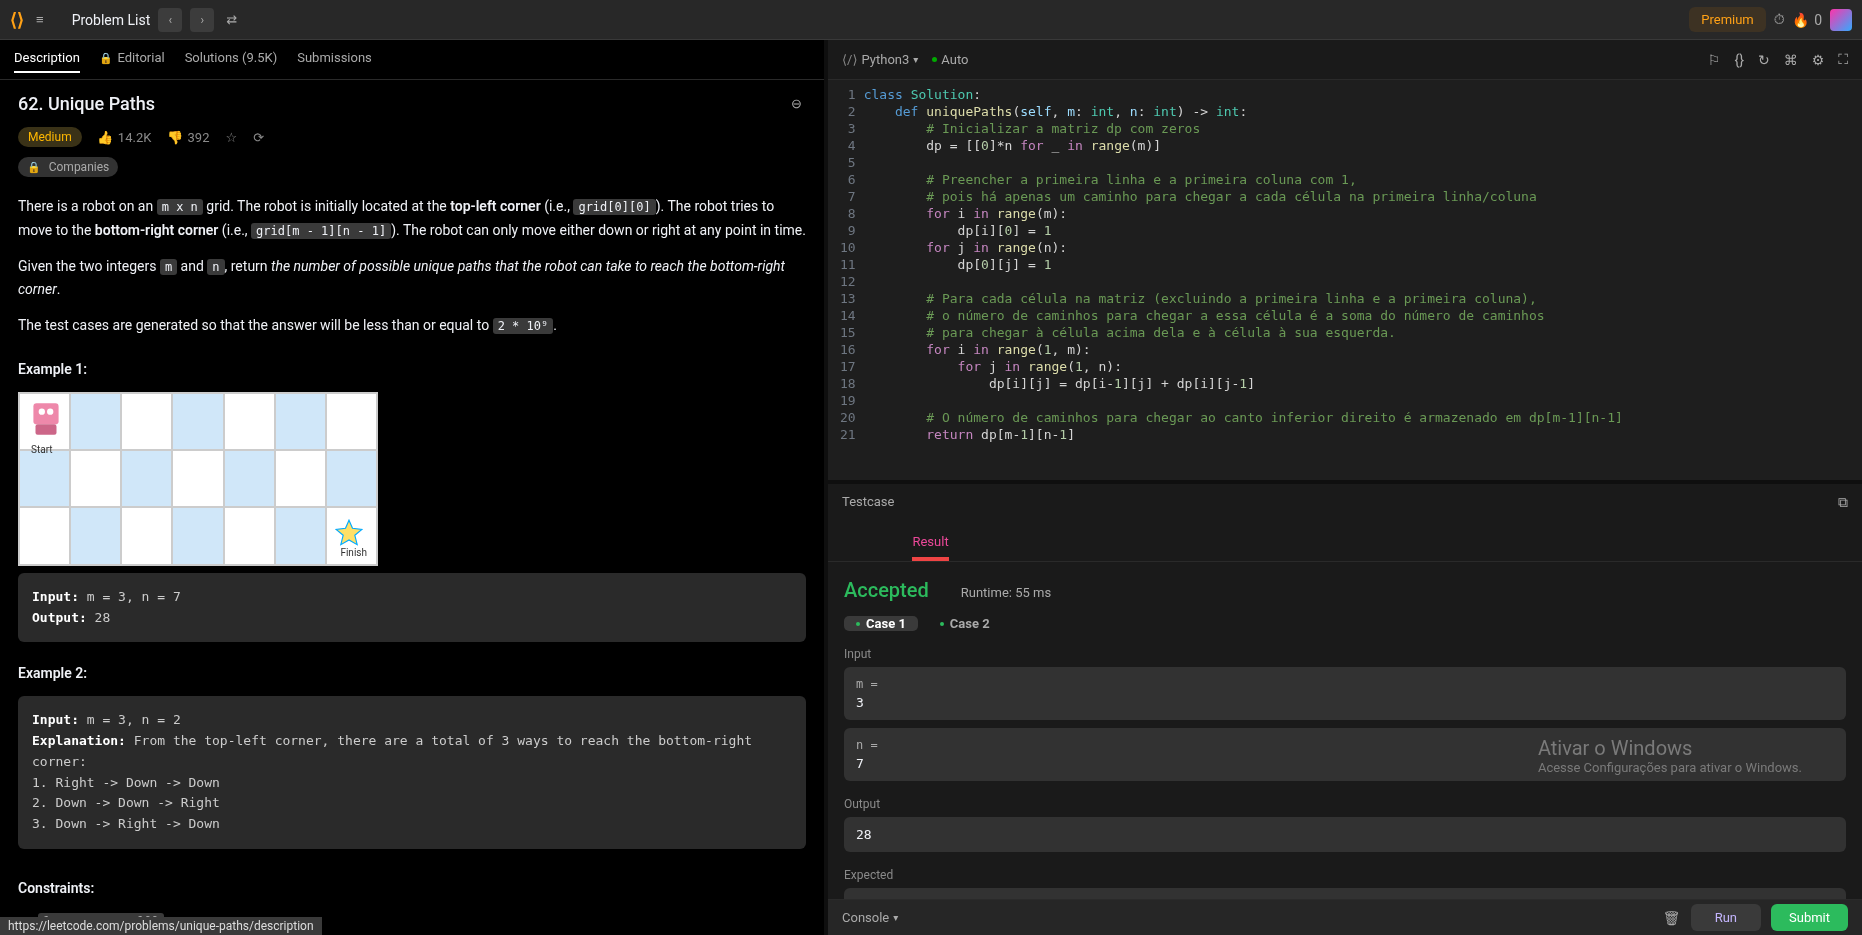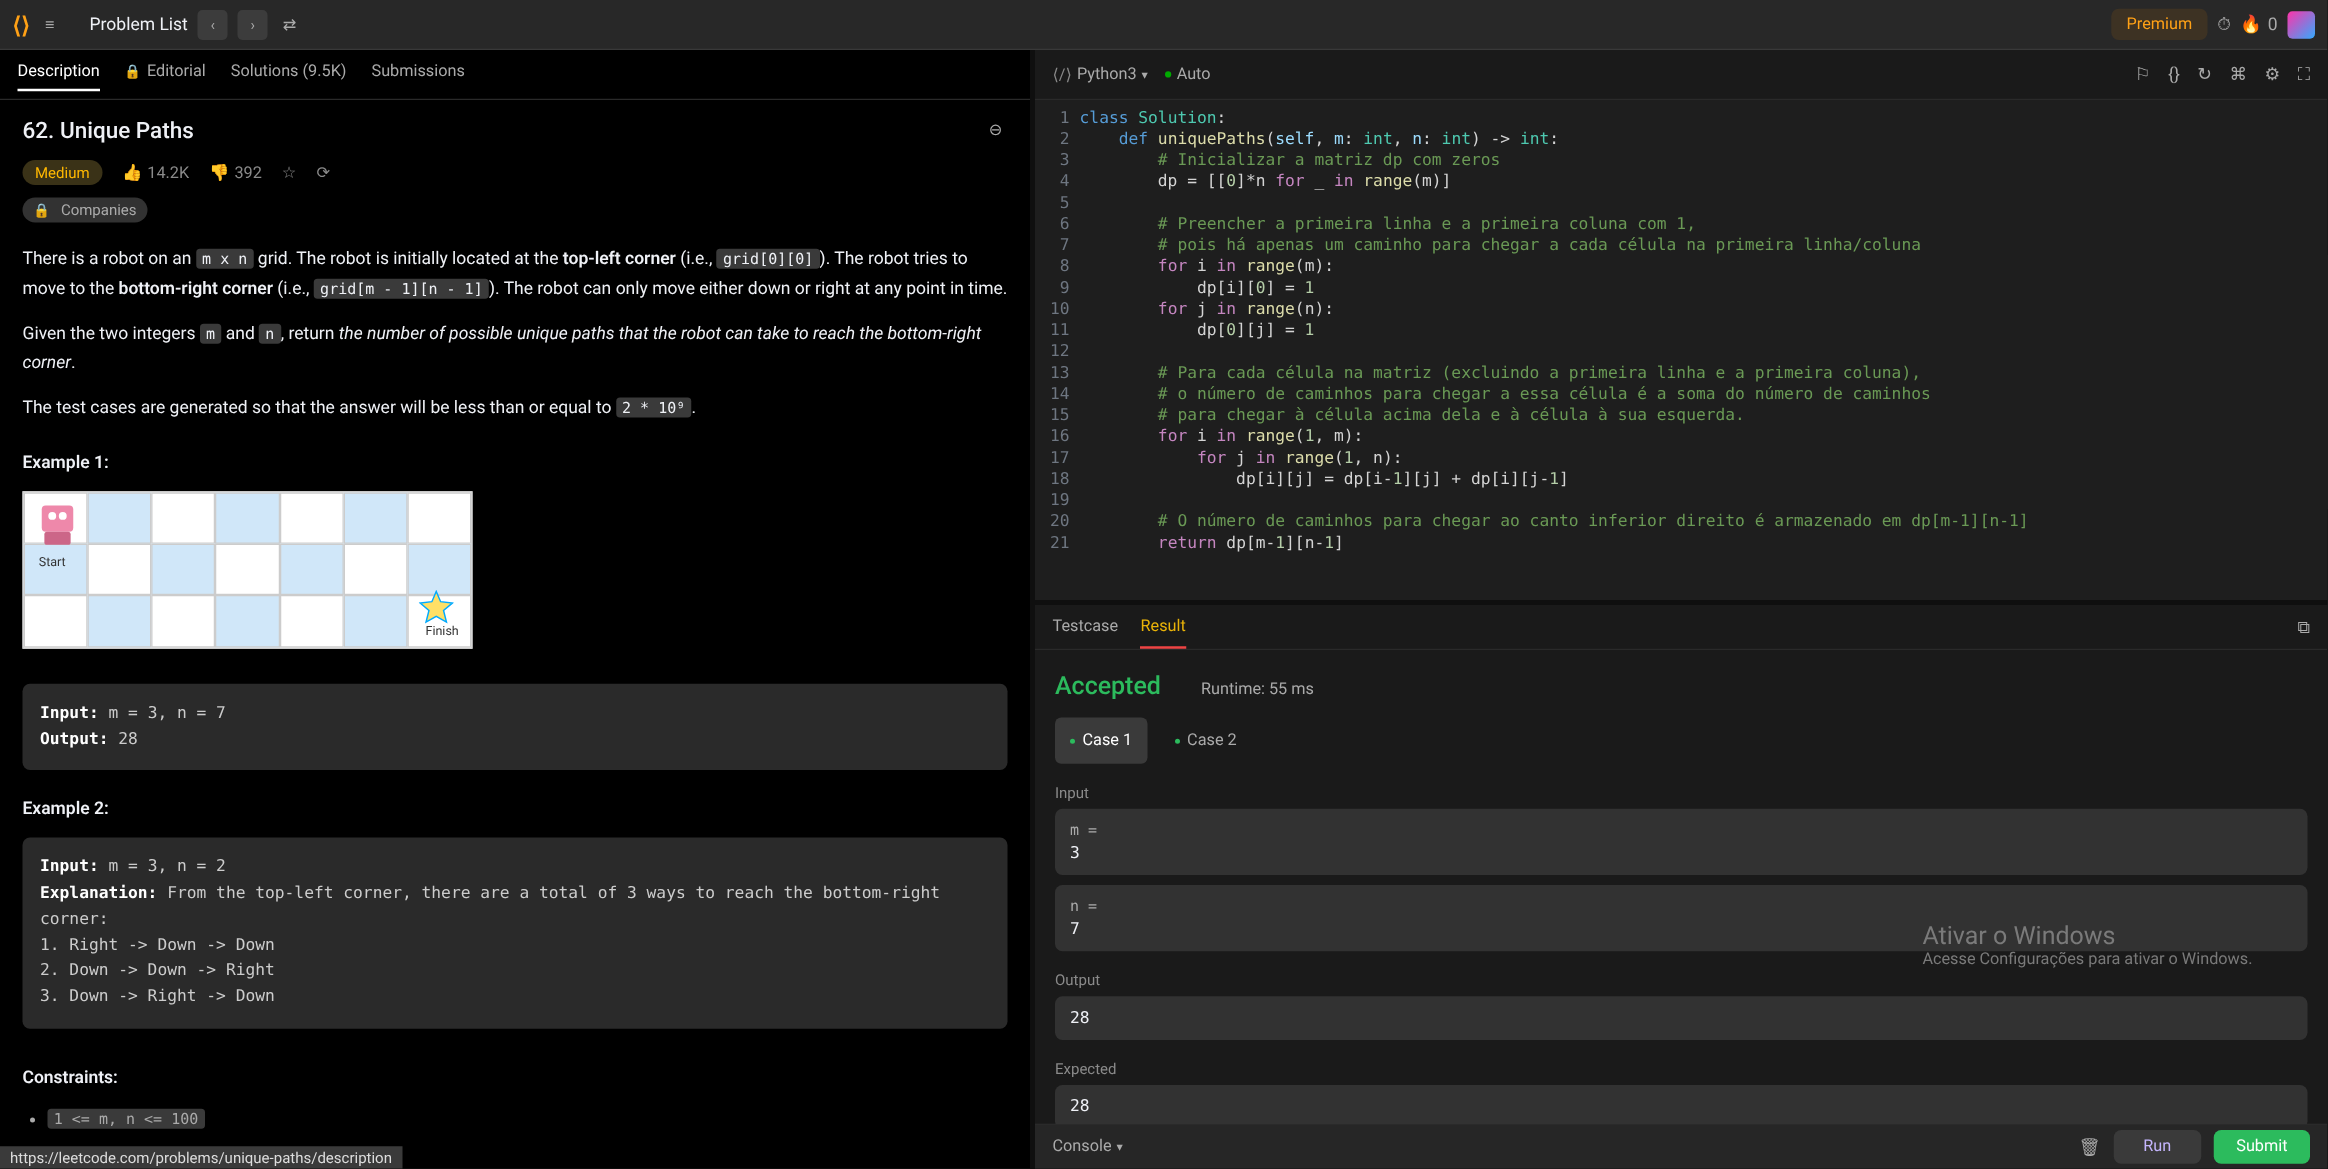--- a/index.html
+++ b/index.html
@@ -50,21 +50,21 @@
 .meta-item { color:#8a8a8a; display:flex; align-items:center; gap:4px; cursor:pointer;}
 .companies-badge { background:#323232; color:#aaa; padding:3px 9px; border-radius:12px; font-size:12px; margin-top:10px; display:inline-flex; align-items:center; gap:4px;}
 
 .prob-text { margin-top:18px; line-height:1.7; color:#eff1f6; font-size:14px;}
 .prob-text p { margin-bottom:12px; }
 .prob-text code { background:#3a3a3a; padding:1px 5px; border-radius:3px; font-family: Menlo,Consolas,monospace; font-size:12px;}
 .prob-text strong { font-weight:600; }
 .prob-text em { font-style:italic; }
 
 .ex-heading { font-weight:600; margin-top:20px; margin-bottom:10px; font-size:14px;}
-.grid-img { width:360px; height:126px; background:#fff; position:relative; margin-bottom:28px; border:1px solid #ccc;}
+.grid-img { width:360px; height:174px; background:#fff; position:relative; margin-bottom:7px; border:1px solid #ccc;}
 .grid-img .grid-container { position:absolute; top:0; left:0; right:0; bottom:0; display:grid; grid-template-columns:repeat(7,1fr); grid-template-rows:repeat(3,1fr);}
 .grid-cell { border:0.5px solid #ccc; }
 .grid-cell.blue { background:#d0e7f9; }
 .robot { position:absolute; top:4px; left:6px; width:42px; height:42px; }
 .star { position:absolute; bottom:18px; right:14px; width:28px; height:28px; }
 .g-label { position:absolute; font-size:10px; color:#333; }
 .g-start { top:48px; left:12px;}
 .g-finish { bottom:4px; right:10px;}
 
 .example-block { background:#2a2a2a; border-radius:6px; padding:14px; font-family:Menlo,Consolas,monospace; font-size:13px; line-height:1.6; color:#ccc; margin-bottom:20px;}
@@ -81,28 +81,28 @@
 .ed-icon{color:#aaa; cursor:pointer; font-size:14px;}
 
 .code-editor { flex: 0 0 400px; display:flex; background:#1e1e1e; font-family:Menlo,Consolas,monospace; font-size:13px; overflow:hidden;}
 .gutter { background:#1e1e1e; color:#6e7681; text-align:right; padding:6px 8px 6px 12px; line-height:17px; user-select:none;}
 .code-lines { padding:6px 0; line-height:17px; white-space:pre; color:#d4d4d4; flex:1;}
 .kw-blue{color:#569cd6;} .kw-green{color:#6a9955;} .kw-yel{color:#dcdcaa;} .kw-lblue{color:#9cdcfe;} .kw-purp{color:#c586c0;} .kw-num{color:#b5cea8;} .kw-cls{color:#4ec9b0;}
 
 .results-pane { flex:1; border-top:4px solid #0f0f0f; display:flex; flex-direction:column; overflow:hidden;}
 .res-tabs { display:flex; gap:18px; padding:10px 14px 0; border-bottom:1px solid #2a2a2a; font-size:13px;}
 .res-tabs .rtab { color:#aaa; padding-bottom:8px; cursor:pointer;}
-.res-tabs .rtab.active { color:#eab308; border-bottom:2px solid #ef4444;}
+.res-tabs .rtab.active { color:#ec4899; border-bottom:4px solid #ef4444;margin-top:40px;}
 .res-tabs .spacer{flex:1;}
 .res-body { padding:16px; overflow-y:auto; flex:1;}
 .accepted-row { display:flex; align-items:baseline; gap:32px;}
 .accepted { color:#2cbb5d; font-size:20px; font-weight:500;}
 .runtime { color:#aaa; font-size:13px;}
 .case-tabs { display:flex; gap:10px; margin-top:14px;}
-.case-btn { background:#3a3a3a; color:#fff; padding:11px 12px; border-radius:5px; font-size:13px; cursor:pointer; display:flex; align-items:center; gap:6px;}
+.case-btn { background:#3a3a3a; color:#fff; padding:0 12px; border-radius:5px; font-size:13px; cursor:pointer; display:flex; align-items:center; gap:6px;font-weight:bold;}
 .case-btn.inactive { background:transparent; color:#aaa;}
 .case-dot{width:4px;height:4px;border-radius:50%;background:#2cbb5d;}
 .io-label { color:#8a8a8a; font-size:12px; margin-top:16px; margin-bottom:6px;}
 .io-box { background:#323232; border-radius:6px; padding:10px 12px; font-family:Menlo,Consolas,monospace; font-size:13px; color:#eff1f6;}
 .io-sub { color:#aaa; font-size:12px; margin-bottom:4px;}
 
 .console-bar { height:36px; border-top:1px solid #2a2a2a; display:flex; align-items:center; padding:0 14px; gap:10px; background:#262626;justify-content:space-between;}
 .console-label { color:#aaa; font-size:13px; display:flex; align-items:center; gap:4px; cursor:pointer;}
 .console-bar .spacer{flex:1;}
 .run-btn { background:#3a3a3a; color:#c4b5fd; padding:6px 24px; border-radius:6px; cursor:pointer; font-size:13px;}

